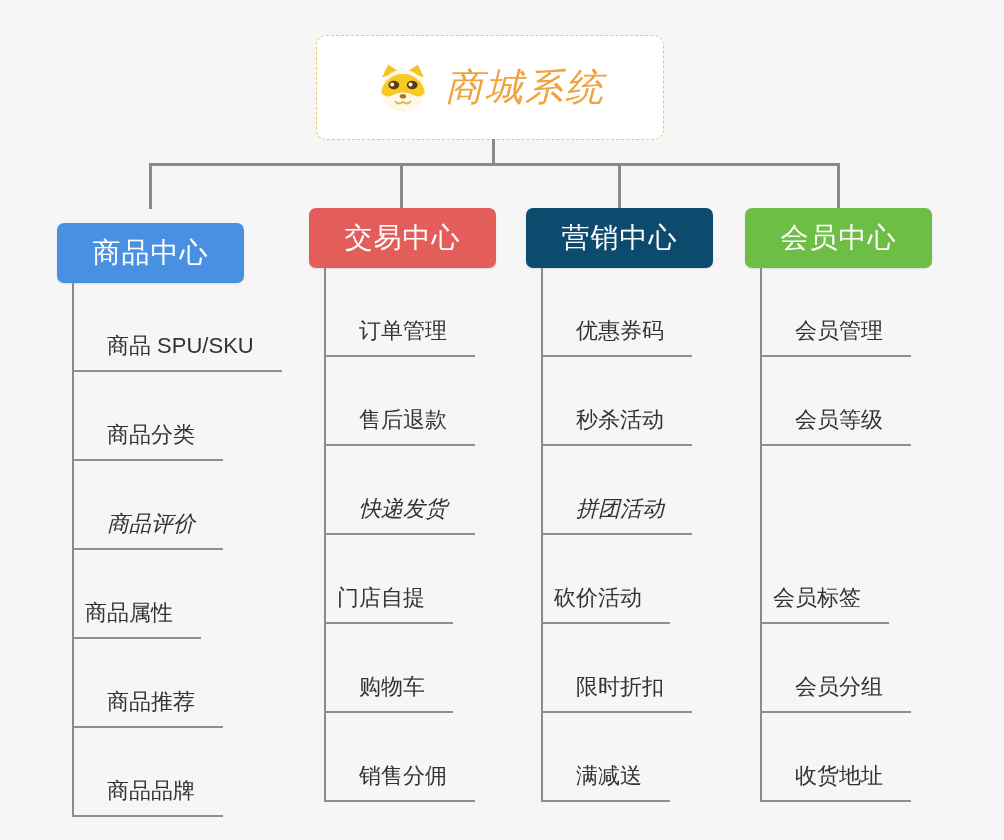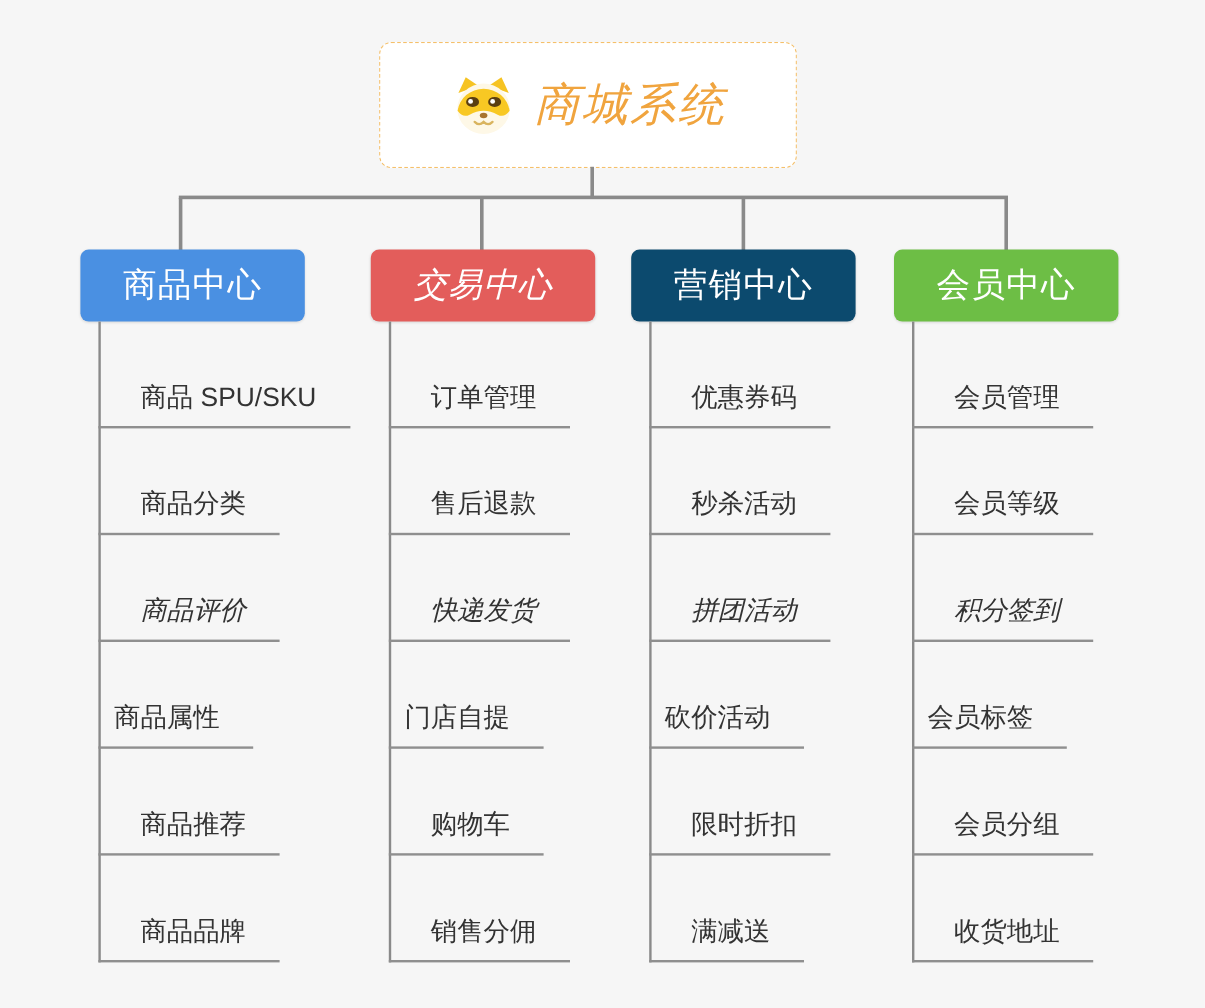--- a/index.html
+++ b/index.html
@@ -18,21 +18,21 @@
   .root-label { font-size:38px; letter-spacing:2px; }
   .dog-icon { width:56px; height:52px; flex:0 0 auto; }
   
   .connector { position:absolute; }
   .stem   { left:492px; top:139px; width:3px;  height:25px; }
   .hline  { left:149px; top:163px; width:691px; height:3px; }
   .drop   { top:165px; width:3px; height:44px; }
   .drop1 { left:149px; } .drop2 { left:400px; } .drop3 { left:618px; } .drop4 { left:837px; }
   
   .column { position:absolute; top:208px; width:240px; }
-  .col1 { left:67px; } .col2 { left:309px; } .col3 { left:526px; } .col4 { left:745px; }
+  .col1 { left:57px;margin-top:15px; } .col2 { left:309px; } .col3 { left:526px; } .col4 { left:745px; }
   .branch-header {
     width:187px; height:60px; border-radius:7px;
     color:#FFFFFF; font-size:28px; letter-spacing:1px;
     display:flex; align-items:center; justify-content:center;
     box-shadow:0 1px 2px rgba(0,0,0,0.10); cursor:default;
   }
   .trunk { position:absolute; left:15px; top:60px; width:2px; height:534px; }
   .leaf {
     position:absolute; left:15px; white-space:nowrap;
     font-size:22px; line-height:32px; color:#333333;
@@ -75,21 +75,21 @@
     <div class="trunk" style="background-color: rgb(138, 138, 138);"></div>
     <div class="leaf leaf-t1">商品 SPU/SKU</div>
     <div class="leaf leaf-t2">商品分类</div>
     <div class="leaf leaf-t3">商品评价</div>
     <div class="leaf leaf-t4">商品属性</div>
     <div class="leaf leaf-t5">商品推荐</div>
     <div class="leaf leaf-t6">商品品牌</div>
   </div>
 
   <div class="column col2">
-    <div class="branch-header" style="background-color: rgb(227, 93, 91); font-style: italic;">交易中心</div>
+    <div class="branch-header" style="background-color: rgb(227, 93, 91);">交易中心</div>
     <div class="trunk" style="background-color: rgb(138, 138, 138);"></div>
     <div class="leaf leaf-t1">订单管理</div>
     <div class="leaf leaf-t2">售后退款</div>
     <div class="leaf leaf-t3">快递发货</div>
     <div class="leaf leaf-t4">门店自提</div>
     <div class="leaf leaf-t5">购物车</div>
     <div class="leaf leaf-t6">销售分佣</div>
   </div>
 
   <div class="column col3">
@@ -101,19 +101,18 @@
     <div class="leaf leaf-t4">砍价活动</div>
     <div class="leaf leaf-t5">限时折扣</div>
     <div class="leaf leaf-t6">满减送</div>
   </div>
 
   <div class="column col4">
     <div class="branch-header" style="background-color: rgb(109, 190, 69); text-align: center;">会员中心</div>
     <div class="trunk" style="background-color: rgb(138, 138, 138);"></div>
     <div class="leaf leaf-t1">会员管理</div>
     <div class="leaf leaf-t2">会员等级</div>
-    <div class="leaf leaf-t3">积分签到</div>
     <div class="leaf leaf-t4">会员标签</div>
     <div class="leaf leaf-t5">会员分组</div>
     <div class="leaf leaf-t6">收货地址</div>
   </div>
 
 </div>
 
 </body></html>

